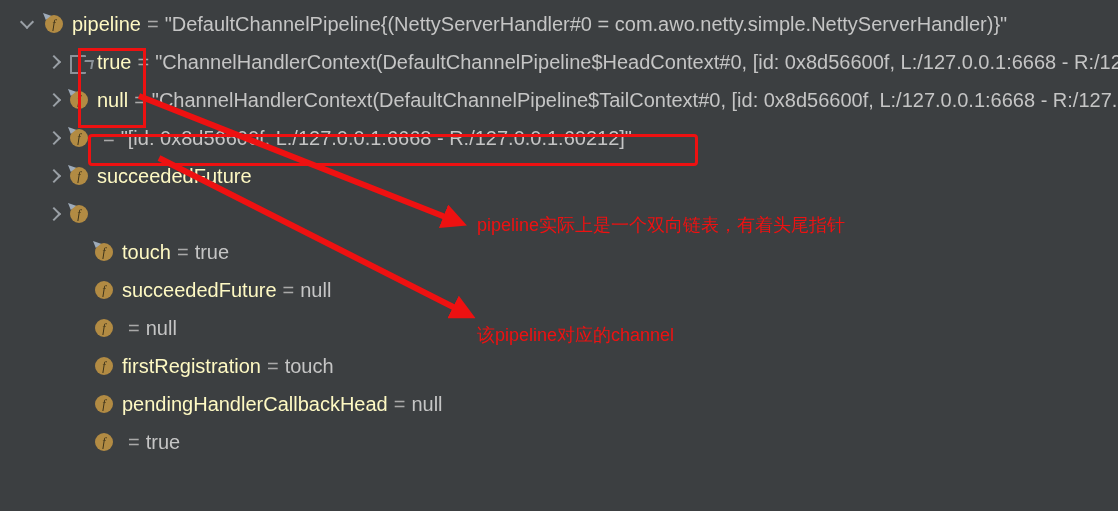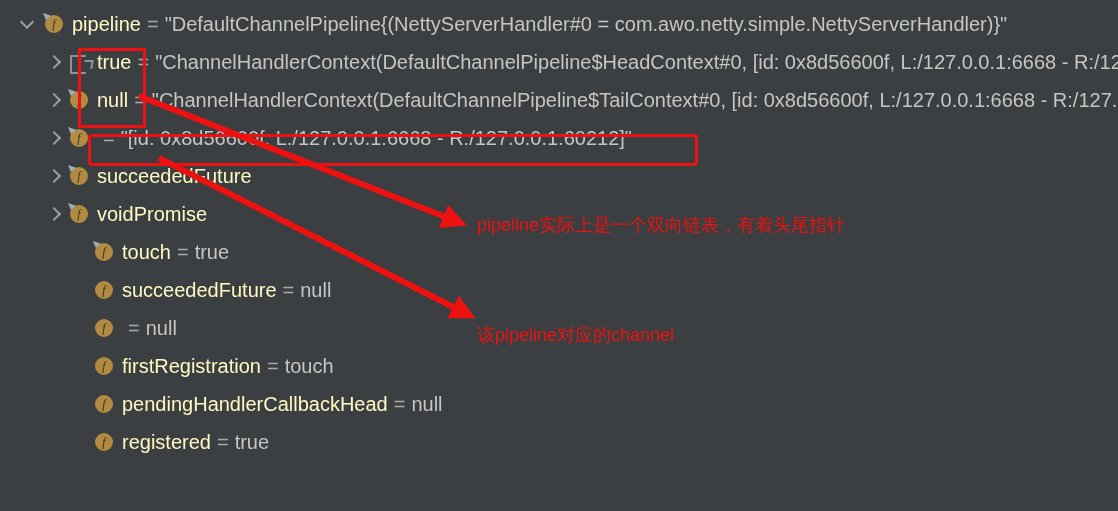--- a/index.html
+++ b/index.html
@@ -190,21 +190,20 @@
           <span class="nib"></span>
         </span>
         <span class="var-name">succeededFuture</span>
       </div>
       <div class="tree-row" style="top: 195px; padding-left: 45px;">
         <span class="toggle-arrow collapsed"></span>
         <span class="field-icon">
           <span class="disc">f</span>
           <span class="nib"></span>
         </span>
-        <span class="var-name">voidPromise</span>
       </div>
       <div class="tree-row" style="top: 233px; padding-left: 70px;">
         <span class="toggle-arrow none"></span>
         <span class="field-icon">
           <span class="disc">f</span>
           <span class="nib"></span>
         </span>
         <span class="var-name">touch</span>
         <span class="var-eq">=</span>
         <span class="var-val">true</span>
@@ -242,21 +241,20 @@
         </span>
         <span class="var-name">pendingHandlerCallbackHead</span>
         <span class="var-eq">=</span>
         <span class="var-val">null</span>
       </div>
       <div class="tree-row" style="top: 423px; padding-left: 70px;">
         <span class="toggle-arrow none"></span>
         <span class="field-icon">
           <span class="disc">f</span>
         </span>
-        <span class="var-name">registered</span>
         <span class="var-eq">=</span>
         <span class="var-val">true</span>
       </div>
     </div>
 
   <div class="anno-rect" id="anno-rect-headtail"></div>
   <div class="anno-rect" id="anno-rect-channel"></div>
 
   <svg id="anno-arrows" viewBox="0 0 1118 511" width="1118" height="511">
     <defs>

